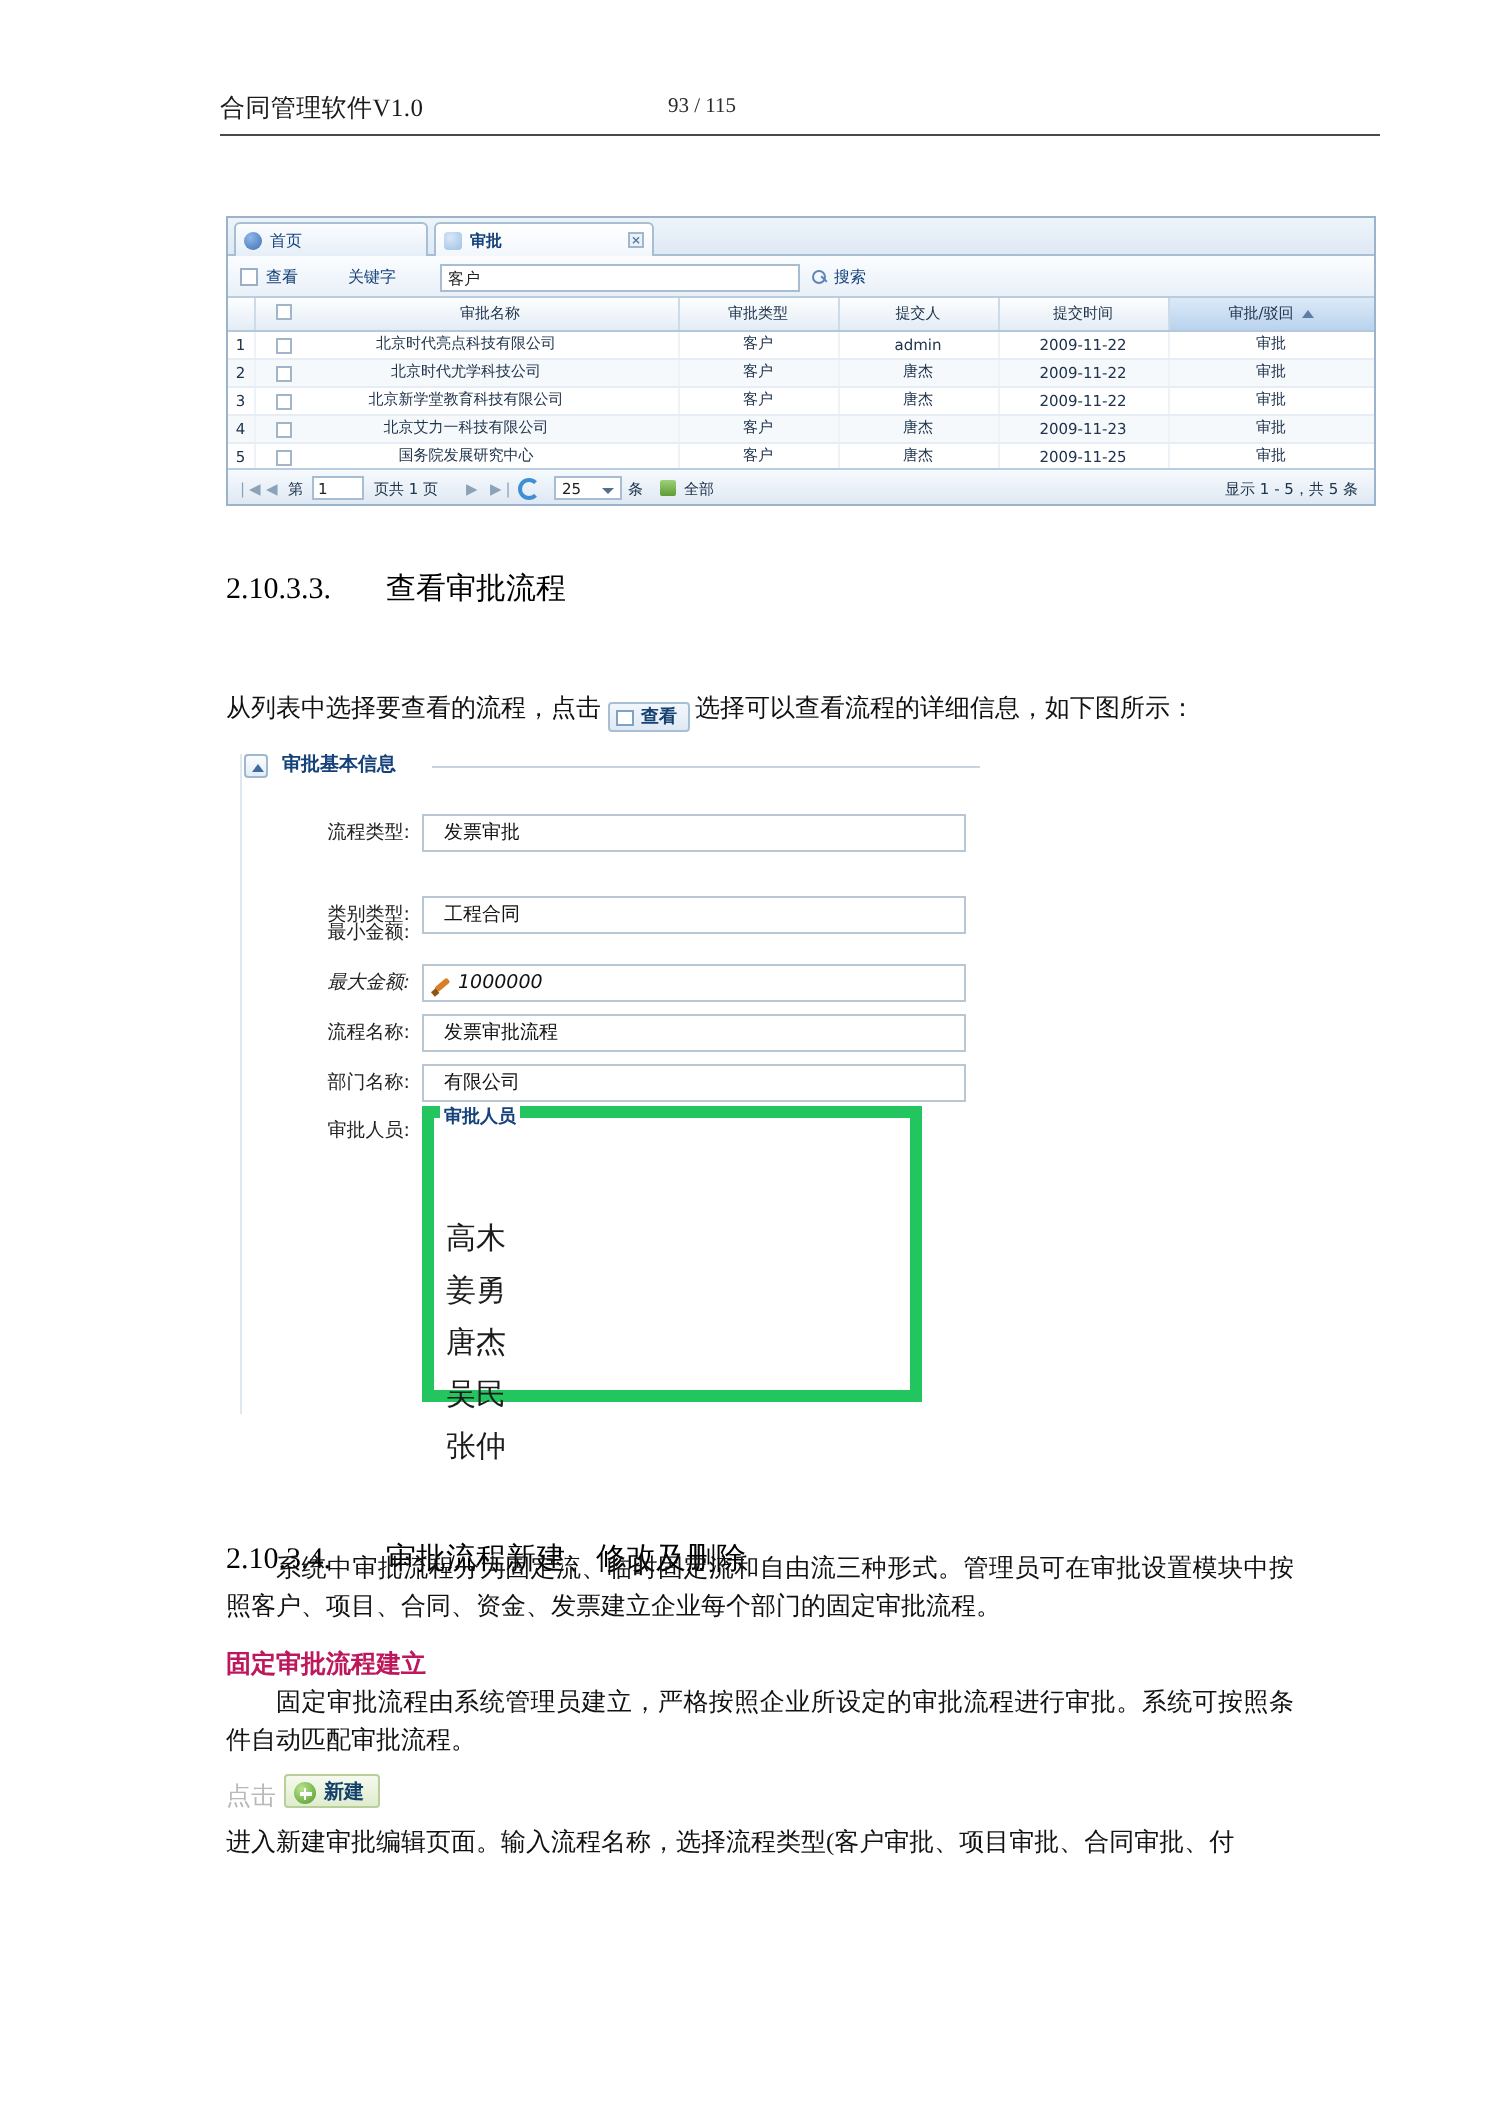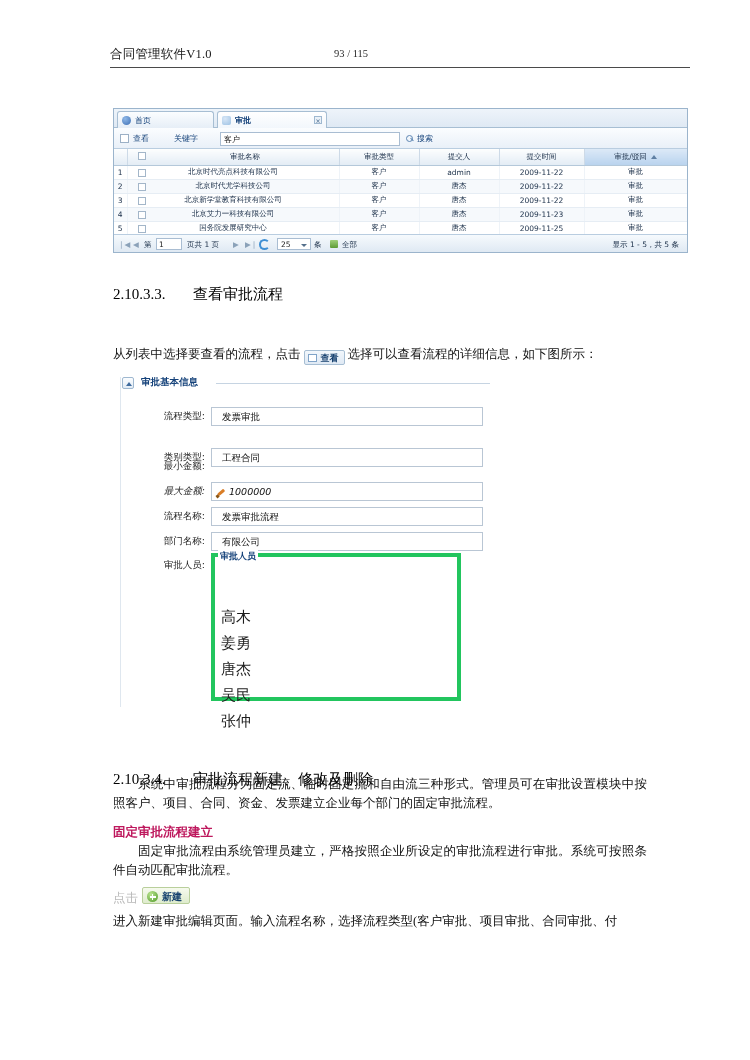--- a/index.html
+++ b/index.html
@@ -274,21 +274,21 @@
     content:""; position:absolute; left:0px; top:6.5px; width:2.5px; height:2.5px;
     background:#8a5515; transform:rotate(-40deg);
   }
 
   .people-label {
     position:absolute; left:22px; top:558px; width:62px; text-align:right;
     font-size:9.5px; color:#222;
   }
   .people-box {
     position:absolute; left:90px; top:552px; width:250px; height:148px;
-    border:4px solid #22c55e; background:#fff;
+    border:6px solid #22c55e; background:#fff;
   }
   .people-legend {
     position:absolute; left:3px; top:-7px; font-size:9px; font-weight:bold;
     color:#15427a; background:#fff; padding:0 2px;
   }
   .people-list {
     position:absolute; left:6px; top:8px; width:230px;margin-top:39px;
   }
   .people-list div {
     font-size:15px; color:#1c1c1c; line-height:26px;

